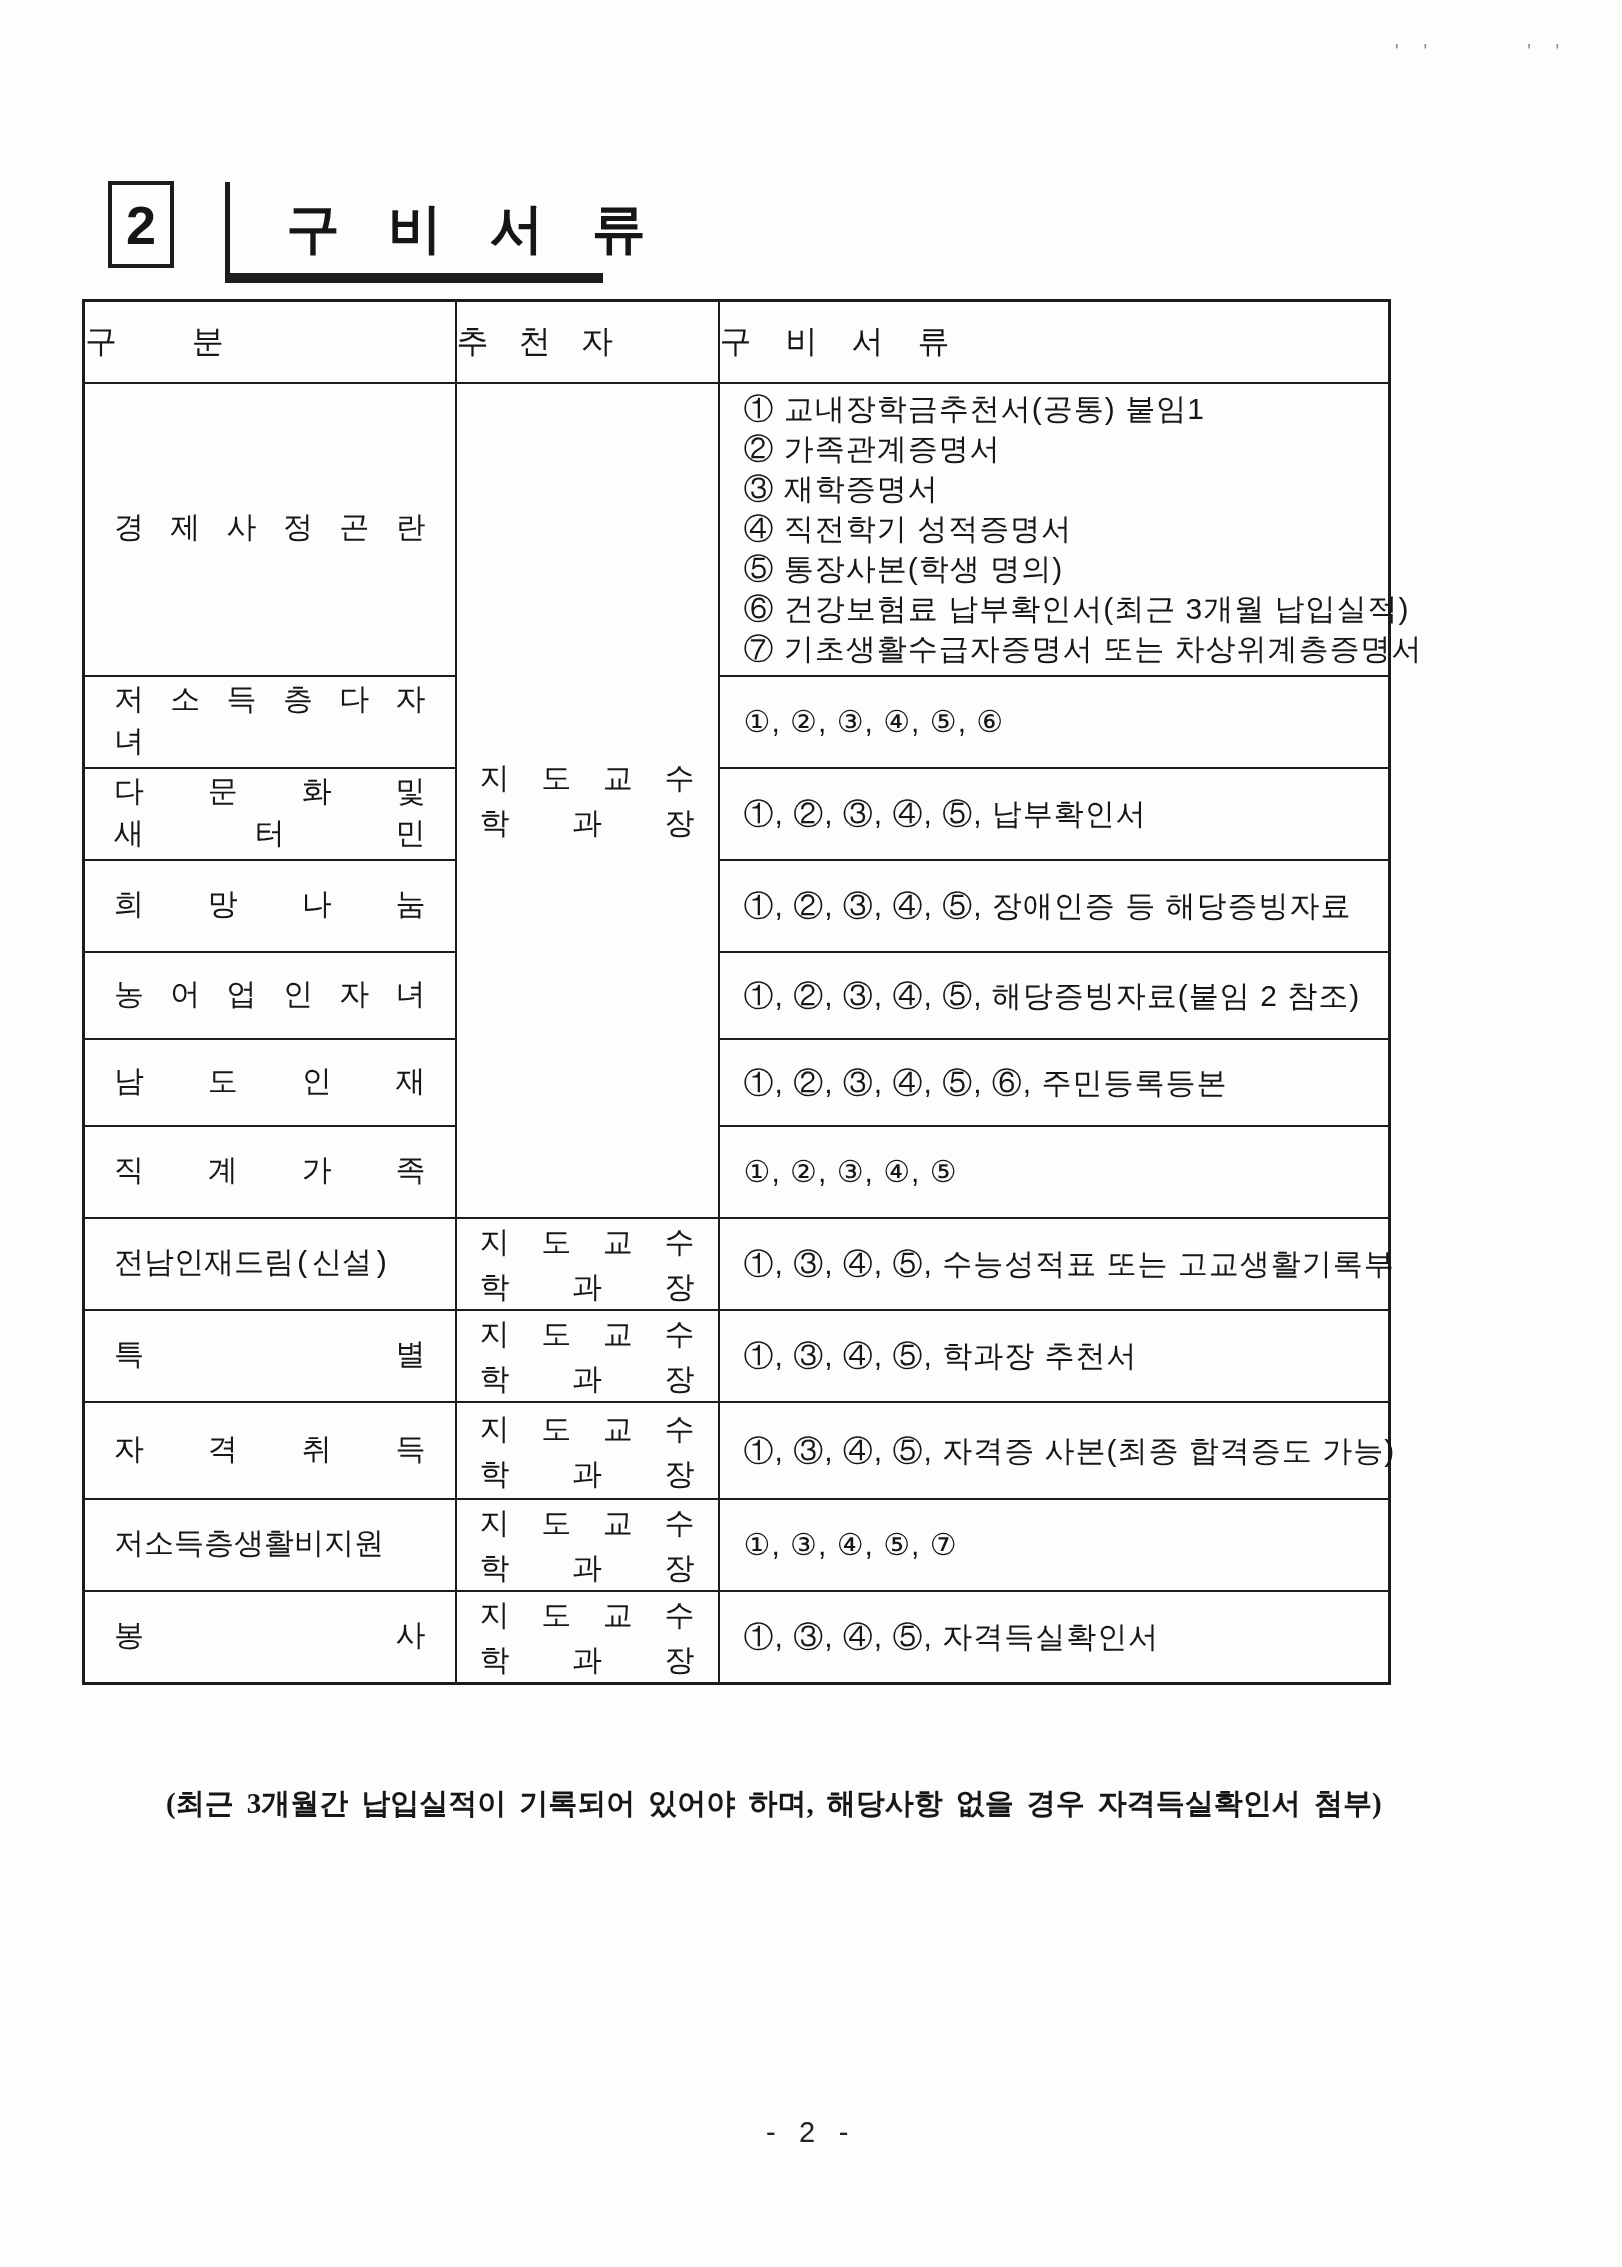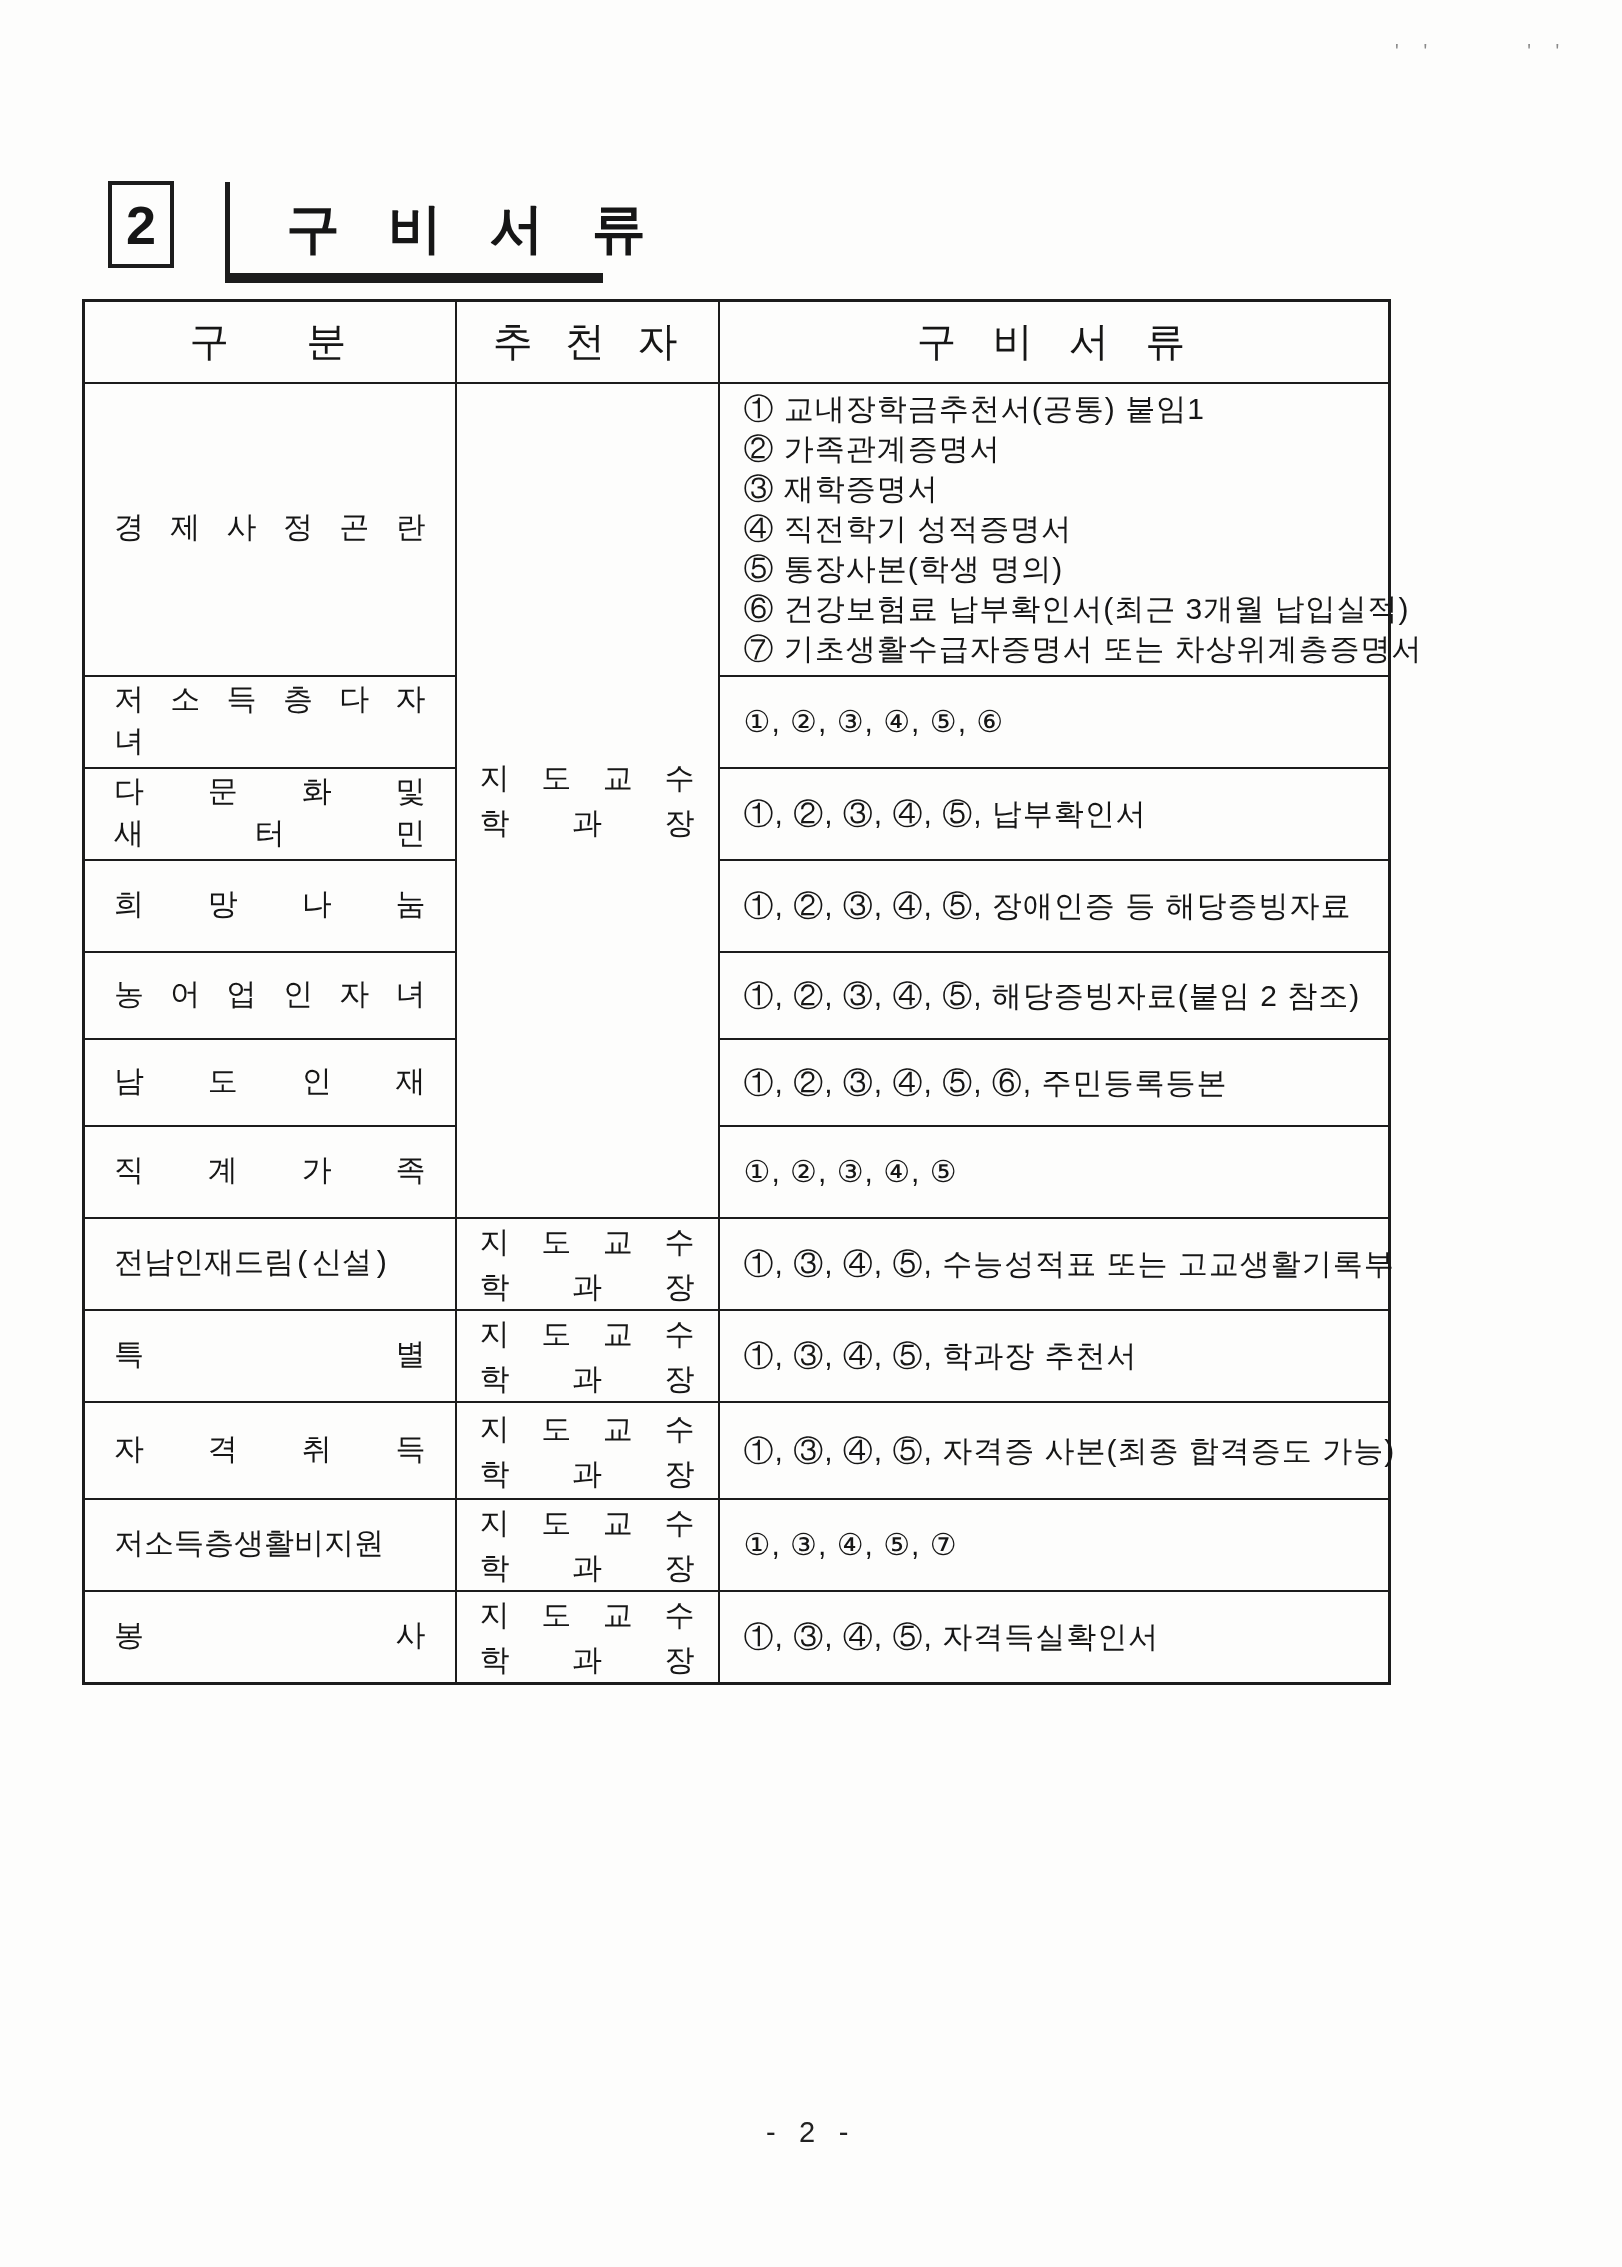--- a/index.html
+++ b/index.html
@@ -86,21 +86,21 @@
     font-weight: 400;
   }
   .doc-table { border: 3.9px solid #1c1c1c; }
 
   tr.rh-header { height: 82px; }
   tr.rh-big    { height: 285px; }
   tr.rh-std    { height: 92px; }
   tr.rh-90     { height: 87px; }
   tr.rh-100    { height: 97px; }
 
-  .th-cell { text-align: center; font-size: 40px; }
+  .th-cell { text-align: left; font-size: 32px; }
   .th-category  { word-spacing: 58px; letter-spacing: 3.9px; }
   .th-recommender { word-spacing: 13.5px; letter-spacing: 3.9px; border-radius: 26px; }
   .th-documents { word-spacing: 13.5px; letter-spacing: 5.8px; }
 
   .cat-cell { padding: 0 29px; font-family: Liberation Mono, monospace; }
   .cat-line {
     text-align: justify;
     text-align-last: justify;
     line-height: 42px;
   }
@@ -314,17 +314,18 @@
           <div class="rec-line">지 도 교 수</div>
           <div class="rec-line">학 과 장</div>
         </td>
         <td class="docs-cell">
           <div class="doc-line">①, ③, ④, ⑤, 자격득실확인서</div>
         </td>
       </tr>
     </tbody>
   </table>
 
+  <div class="footnote-2">(최근 3개월간 납입실적이 기록되어 있어야 하며, 해당사항 없을 경우 자격득실확인서 첨부)</div>
 
   <div class="page-number">- 2 -</div>
 
 </div>
 
 
 </body></html>

